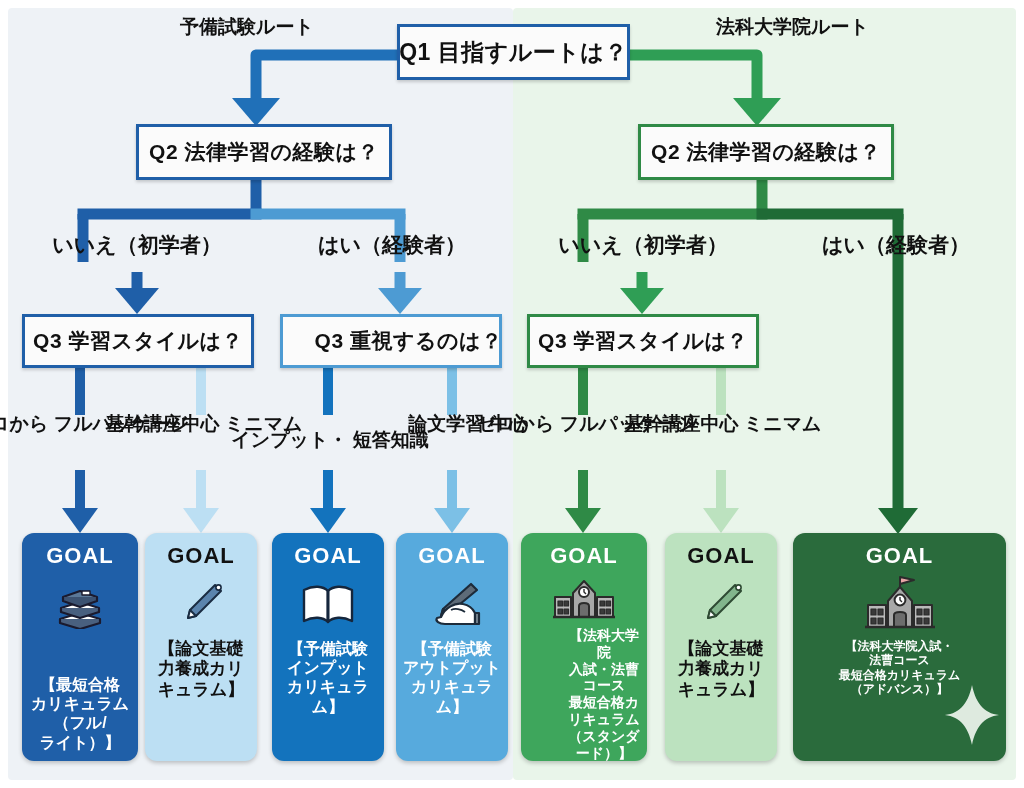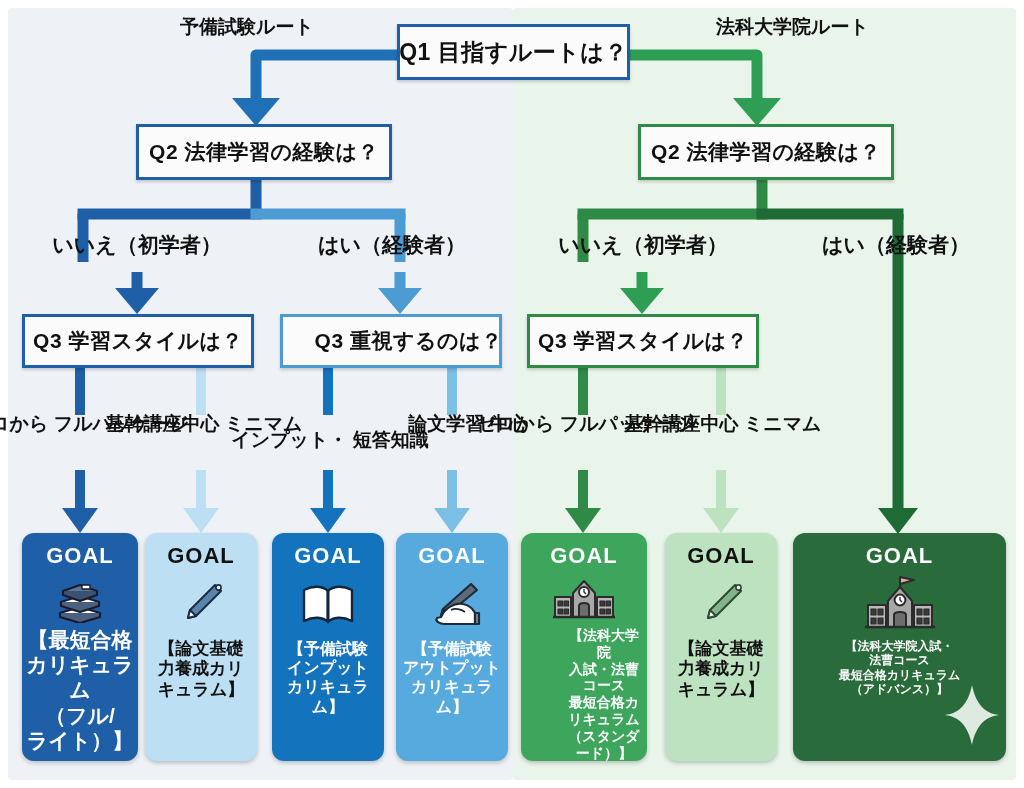--- a/index.html
+++ b/index.html
@@ -202,21 +202,21 @@
           <path d="M8 40 L28 34 L48 40 L28 46 Z" fill="#ffffff"></path>
           <path d="M8 40 L8 44 L28 50 L48 44 L48 40" fill="#49607f"></path>
           <path d="M9 29 L28 23 L47 29 L28 35 Z" fill="#ffffff"></path>
           <path d="M9 29 L9 33 L28 39 L47 33 L47 29" fill="#49607f"></path>
           <path d="M11 18 L28 12 L45 18 L28 24 Z" fill="#5b7898"></path>
           <path d="M11 18 L11 22 L28 28 L45 22 L45 18" fill="#3c5271"></path>
           <rect x="30" y="12" width="8" height="4" fill="#ffffff" stroke-width="1.4"></rect>
         </g>
       </svg>
     </div>
-    <div class="ctext" style="font-size:21px;">【最短合格
+    <div class="ctext" style="font-size:16px;margin-top:36px;">【最短合格
 カリキュラム
 （フル/
 ライト）】</div>
   </div>
 
   <div class="card light" id="c2" style="left:145px; top:533px; width:112px; height:228px; background:#bcdff3;">
     <div class="goal">GOAL</div>
     <div class="icon">
       <svg width="54" height="54" viewBox="0 0 54 54">
         <g stroke="#1a2c42" stroke-width="2" stroke-linejoin="round">

